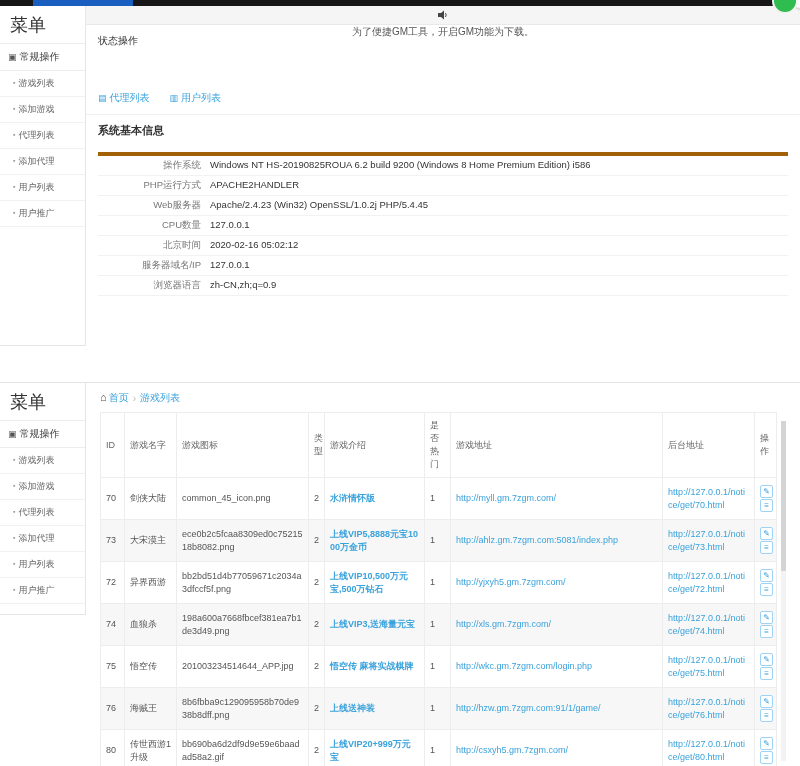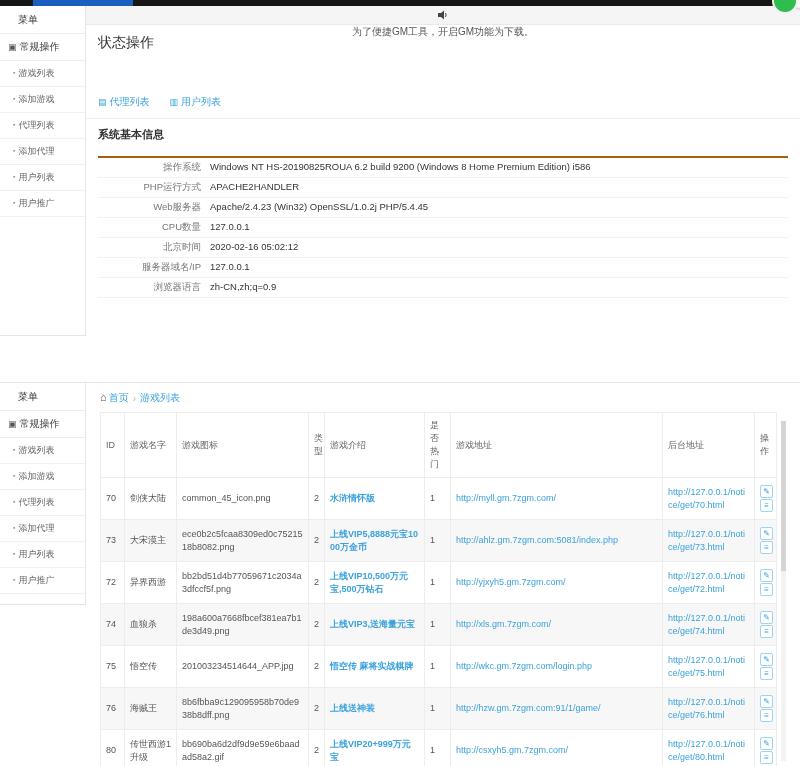--- a/index.html
+++ b/index.html
@@ -16,37 +16,37 @@
   .fw-pill { position:absolute; top:6px; left:20px; width:52px; height:17px; background:#fafafa; border:1px solid #ddd; border-radius:9px; box-shadow:0 1px 2px rgba(0,0,0,.15); }
   .fw-circle { position:absolute; top:2px; left:0; width:26px; height:26px; border-radius:50%; background:#2ebd4e; border:2px solid #f2f2f2; }
   
   .section { display:flex; align-items:stretch; }
   .section-top { height:376px; }
   .section-bottom { height:384px; }
   .sidebar { width:86px; flex-shrink:0; }
   .sidebar-box { border-right:1px solid #e6e6e6; border-bottom:1px solid #e6e6e6; background:#fff; }
   .sidebar-box.tall { padding-bottom:118px; }
   .sidebar-box.short { padding-bottom:10px; }
-  .sb-title { font-size:10px; color:#333; padding:7px 10px 6px 18px; }
+  .sb-title { font-size:18px; color:#333; padding:7px 10px 6px 10px; }
   .sb-group { font-size:10px; color:#444; padding:6px 8px; border-top:1px solid #ededed; border-bottom:1px solid #ededed; }
   .sb-group .g-ico { color:#555; margin-right:3px; font-size:9px; }
   .sb-item { font-size:9px; color:#666; padding:6px 6px 6px 13px; border-bottom:1px solid #f1f1f1; cursor:pointer; white-space:nowrap; }
   .sb-item .i-ico { color:#999; margin-right:3px; font-size:7px; vertical-align:1px; }
   
   .main-top { flex:1; min-width:0; }
   .notice { background:#f5f5f5; border-bottom:1px solid #e9e9e9; padding:4px 10px; font-size:10px; color:#555; height:19px; display:flex; align-items:center; gap:5px;flex-direction:column; }
   .panel { padding:9px 12px 0 12px; }
-  .status-title { font-size:14px; color:#333; margin-bottom:7px; }
+  .status-title { font-size:10px; color:#333; margin-bottom:7px; }
   .status-links { display:flex; gap:20px; margin-bottom:9px; }
   .s-link { color:#3aa2dc; font-size:10px; cursor:pointer;margin-top:36px; }
   .s-link .l-ico { font-size:9px; margin-right:3px; }
   .divider { border:none; border-top:1px solid #f0f0f0; margin:0 -12px 8px -12px; }
   .sys-title { font-size:11px; font-weight:bold; color:#333; margin-bottom:14px; }
   .kv-row { display:flex; border-bottom:1px solid #f2f2f2; padding:3px 0; }
-  .kv-row:first-of-type { border-top:2px solid #a16207; }
+  .kv-row:first-of-type { border-top:4px solid #a16207; }
   .kv-label { width:112px; text-align:right; color:#777; font-size:9.5px; padding-right:9px; flex-shrink:0; }
   .kv-value { color:#333; font-size:9.5px; }
   
   .main-bottom { flex:1; min-width:0; position:relative; padding:0 24px 0 14px; }
   .crumbs { padding:8px 0 7px 0; font-size:10px; color:#888; display:flex; align-items:center; gap:4px; }
   .crumb-home { color:#3aa2dc; cursor:pointer; }
   .crumb-home .h-ico { color:#555; margin-right:2px; font-size:11px; }
   .crumb-sep { color:#bbb; }
   .crumb-cur { color:#3aa2dc; cursor:pointer; }
   table.games { border-collapse:collapse; width:676px; table-layout:fixed; font-size:9px; color:#555; }

